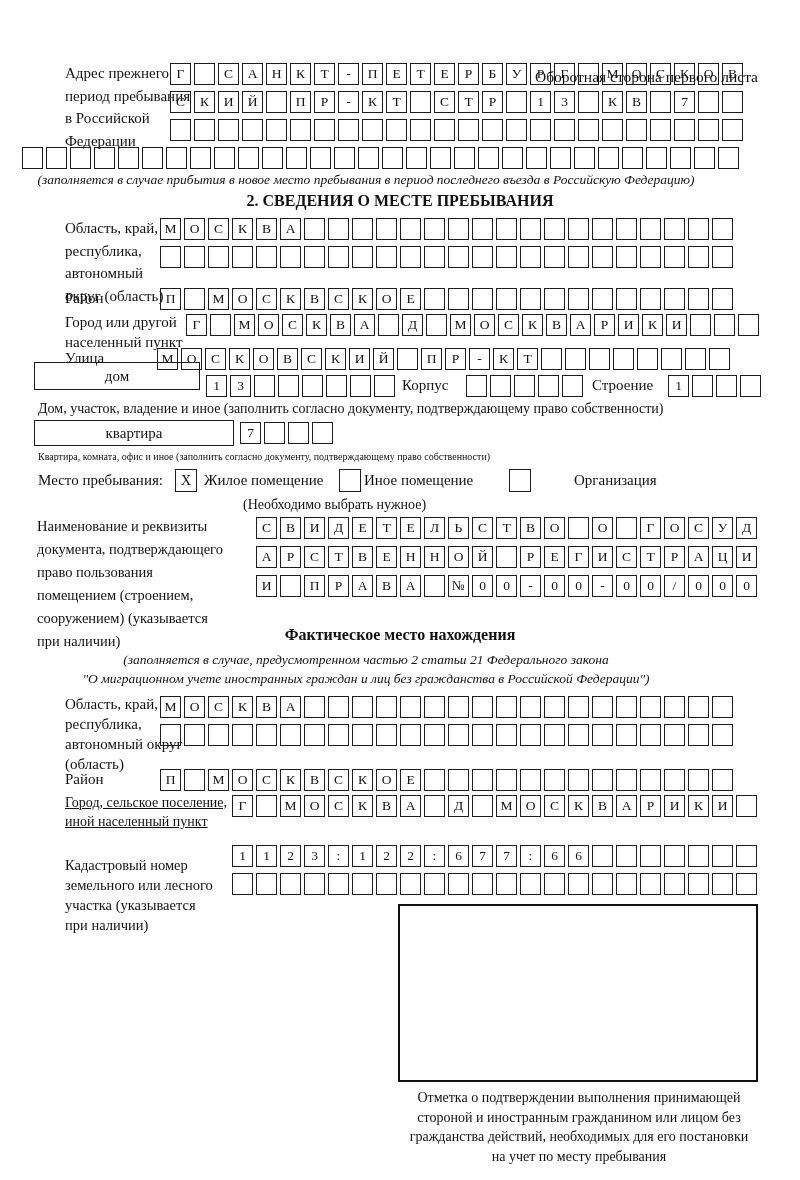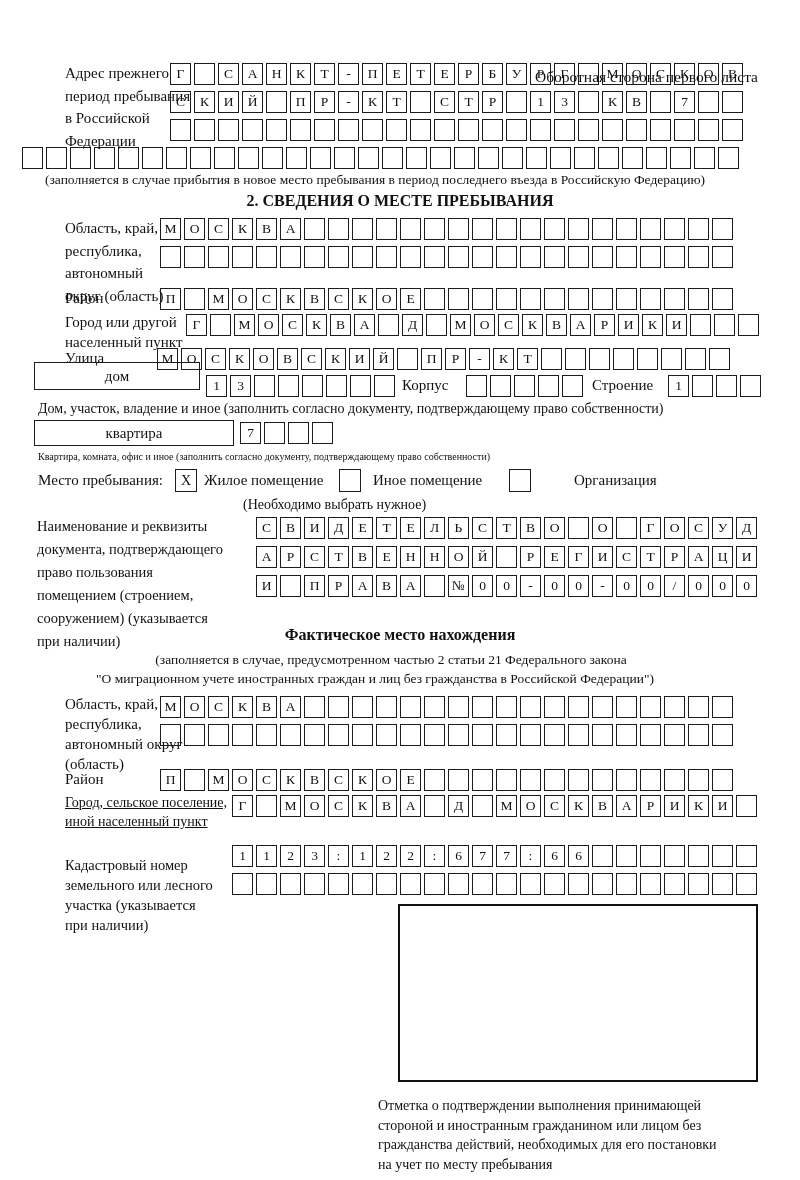--- a/index.html
+++ b/index.html
@@ -7,31 +7,31 @@
         font-family:"Liberation Serif","DejaVu Serif",serif;color:#111;}
   .lbl{position:absolute;white-space:pre-line;font-size:15px;line-height:22.5px;}
   .small-lh{line-height:20px;}
   .grid{position:absolute;display:flex;gap:3px;}
   .cell{box-sizing:border-box;flex:0 0 21px;width:21px;height:22px;border:1.6px solid #1c1c1c;
         display:flex;align-items:center;justify-content:center;
         font-size:13.5px;font-family:"Liberation Serif",serif;color:#111;}
   .wide-box{position:absolute;box-sizing:border-box;border:1.7px solid #1c1c1c;
         display:flex;align-items:center;justify-content:center;font-size:15px;}
   .caption{position:absolute;font-size:13.5px;}
-  .center{left:9px;width:732px;text-align:center;}
+  .center{left:0;width:732px;text-align:center;font-style:italic;}
   .bold-h{position:absolute;left:0;width:800px;text-align:center;font-weight:bold;font-size:16px;}
   .checkbox{position:absolute;box-sizing:border-box;width:22px;height:23px;border:1.6px solid #1c1c1c;
         display:flex;align-items:center;justify-content:center;font-size:14px;}
   .inline-lbl{position:absolute;font-size:15px;}
   #big-box{position:absolute;left:398px;top:904px;width:360px;height:178px;
         border:2px solid #111;box-sizing:border-box;background:#fff;}
-  #mark-note{position:absolute;left:378px;top:1088px;width:402px;
-        font-size:14px;line-height:19.5px;white-space:pre-line;margin-top:8px;}
+  #mark-note{position:absolute;left:378px;top:1088px;width:402px;text-align:center;
+        font-size:14px;line-height:19.5px;white-space:pre-line;}
   #back-note{position:absolute;right:42px;top:32px;font-size:15.5px;margin-top:36px;}
-  #fact-note1{top:652px;padding-left:16px;} #fact-note2{top:671px;}
+  #fact-note1{top:652px;} #fact-note2{top:671px;}
 </style>
 </head>
 <body>
 
 <div id="page">
 
   <div id="back-note">Оборотная сторона первого листа</div>
 
   <div class="lbl" style="left:65px;top:62px;">Адрес прежнего
 период пребывания
@@ -327,21 +327,21 @@
       <span class="cell"></span>
       <span class="cell"></span>
       <span class="cell"></span>
     </div>
   <div class="caption" style="left:38px;top:451px;font-size:10px;">Квартира, комната, офис и иное (заполнить согласно документу, подтверждающему право собственности)</div>
 
   <div class="inline-lbl" style="left:38px;top:472px;">Место пребывания:</div>
   <div class="checkbox" style="left:175px;top:469px;">X</div>
   <div class="inline-lbl" style="left:204px;top:472px;">Жилое помещение</div>
   <div class="checkbox" style="left:339px;top:469px;"></div>
-  <div class="inline-lbl" style="left:373px;top:472px;">Иное помещение</div>
+  <div class="inline-lbl" style="left:364px;top:472px;">Иное помещение</div>
   <div class="checkbox" style="left:509px;top:469px;"></div>
   <div class="inline-lbl" style="left:554px;top:472px;margin-left:20px;">Организация</div>
   <div class="caption" style="left:243px;top:497px;font-size:14px;">(Необходимо выбрать нужное)</div>
 
   <div class="lbl" style="left:37px;top:515px;font-size:14.5px;line-height:23px;">Наименование и реквизиты
 документа, подтверждающего
 право пользования
 помещением (строением,
 сооружением) (указывается
 при наличии)</div>

